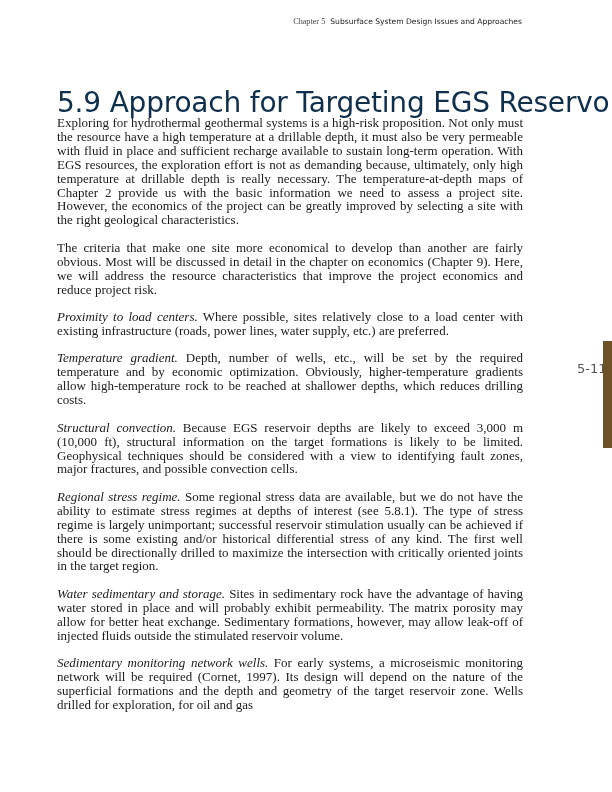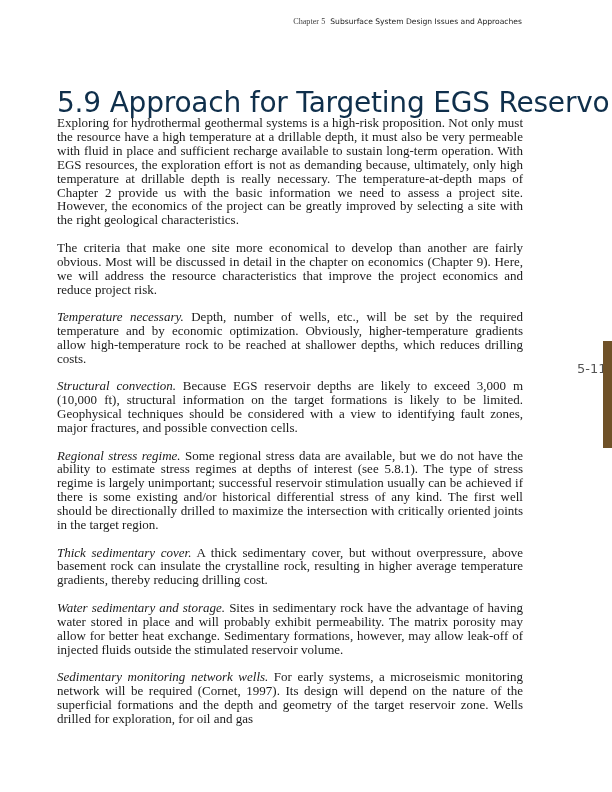--- a/index.html
+++ b/index.html
@@ -37,22 +37,22 @@
 <div class="running-header">
   <span class="chap">Chapter 5</span>
   <span class="title">Subsurface System Design Issues and Approaches</span>
 </div>
 
 <h1 class="section-title">5.9 Approach for Targeting EGS Reservoirs</h1>
 
 <div class="body-text">
   <p><span>Exploring for hydrothermal geothermal systems is a high-risk proposition. Not only must the resource have a high temperature at a drillable depth, it must also be very permeable with fluid in place and sufficient recharge available to sustain long-term operation. With EGS resources, the exploration effort is not as demanding because, ultimately, only high temperature at drillable depth is really necessary. The temperature-at-depth maps of Chapter 2 provide us with the basic information we need to assess a project site. However, the economics of the project can be greatly improved by selecting a site with the right geological characteristics.</span></p>
   <p><span>The criteria that make one site more economical to develop than another are fairly obvious. Most will be discussed in detail in the chapter on economics (Chapter 9). Here, we will address the resource characteristics that improve the project economics and reduce project risk.</span></p>
-  <p><span class="lead">Temperature necessary.</span><span> Depth, number of wells, etc., will be set by the required temperature and by economic optimization. Obviously, higher-temperature gradients allow high-temperature rock to be reached at shallower depths, which reduces drilling costs.</span></p>
+  <p><span class="lead">Proximity to load centers.</span><span> Where possible, sites relatively close to a load center with existing infrastructure (roads, power lines, water supply, etc.) are preferred.</span></p>
+  <p><span class="lead">Temperature gradient.</span><span> Depth, number of wells, etc., will be set by the required temperature and by economic optimization. Obviously, higher-temperature gradients allow high-temperature rock to be reached at shallower depths, which reduces drilling costs.</span></p>
   <p><span class="lead">Structural convection.</span><span> Because EGS reservoir depths are likely to exceed 3,000 m (10,000 ft), structural information on the target formations is likely to be limited. Geophysical techniques should be considered with a view to identifying fault zones, major fractures, and possible convection cells.</span></p>
   <p><span class="lead">Regional stress regime.</span><span> Some regional stress data are available, but we do not have the ability to estimate stress regimes at depths of interest (see 5.8.1). The type of stress regime is largely unimportant; successful reservoir stimulation usually can be achieved if there is some existing and/or historical differential stress of any kind. The first well should be directionally drilled to maximize the intersection with critically oriented joints in the target region.</span></p>
-  <p><span class="lead">Thick sedimentary cover.</span><span> A thick sedimentary cover, but without overpressure, above basement rock can insulate the crystalline rock, resulting in higher average temperature gradients, thereby reducing drilling cost.</span></p>
   <p><span class="lead">Water sedimentary and storage.</span><span> Sites in sedimentary rock have the advantage of having water stored in place and will probably exhibit permeability. The matrix porosity may allow for better heat exchange. Sedimentary formations, however, may allow leak-off of injected fluids outside the stimulated reservoir volume.</span></p>
   <p><span class="lead">Sedimentary monitoring network wells.</span><span> For early systems, a microseismic monitoring network will be required (Cornet, 1997). Its design will depend on the nature of the superficial formations and the depth and geometry of the target reservoir zone. Wells drilled for exploration, for oil and gas</span></p>
 </div>
 
 <div class="page-number">5-11</div>
 <div class="thumb-tab"></div>
 
 </body></html>

